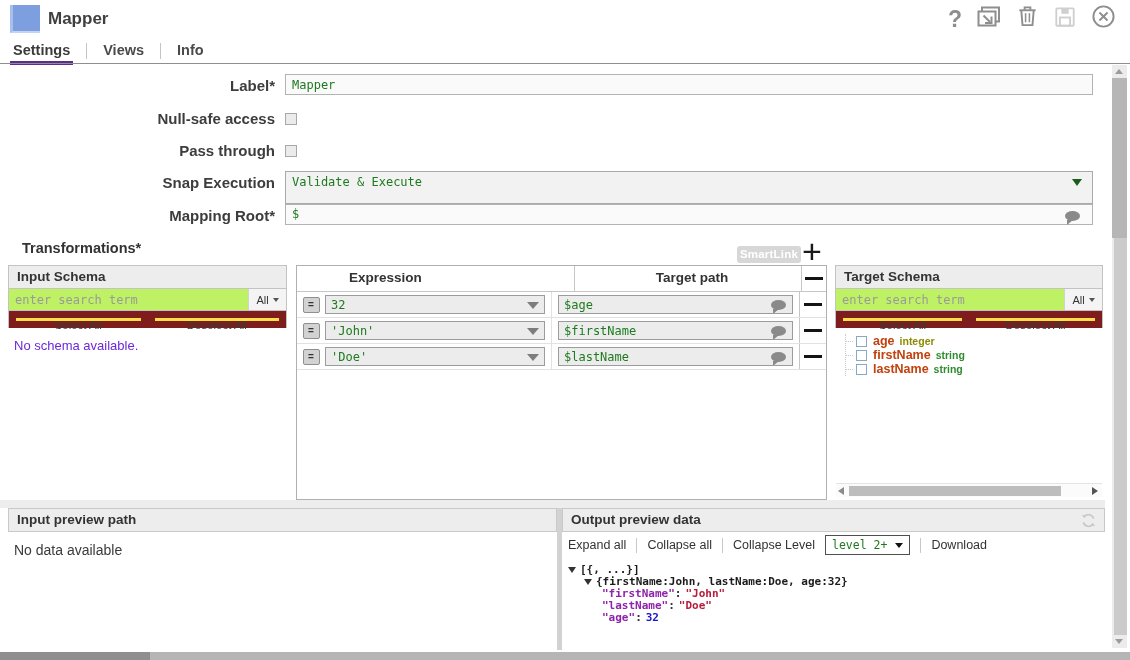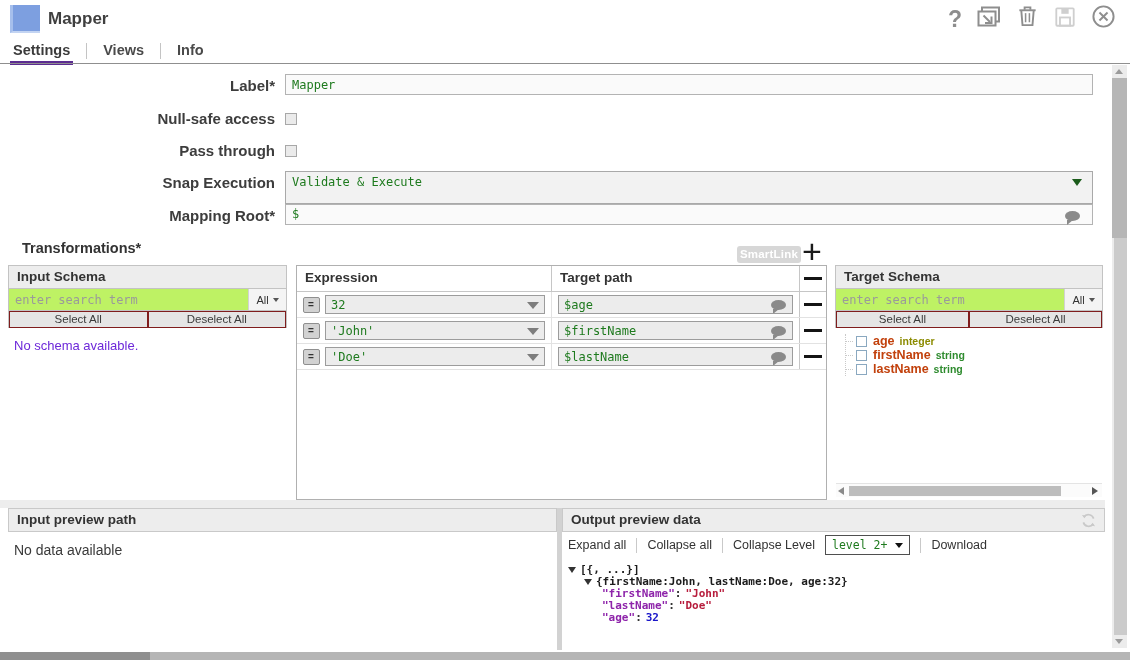--- a/index.html
+++ b/index.html
@@ -58,30 +58,30 @@
   .psearch { height:22px; border-left:1px solid #c3c3c3; border-right:1px solid #c3c3c3;
     border-bottom:1px solid #c3c3c3; display:flex; }
   .psearch input { flex:1; border:none; outline:none; background:#bef264; padding:0 6px;
     font-family:"DejaVu Sans Mono",monospace; font-size:12px; color:#444; }
   .psearch input::placeholder { color:#9a9a9a; }
   .all-dd { width:38px; display:flex; align-items:center; justify-content:center; gap:4px;
     font-size:11px; color:#333; background:#f4f4f4; border-left:1px solid #d2d2d2; cursor:pointer; }
   .tri-sm { width:0; height:0; border-left:3.5px solid transparent; border-right:3.5px solid transparent;
     border-top:4px solid #555; }
   .pbuttons { height:17px; display:flex; border-left:1px solid #c3c3c3; border-right:1px solid #c3c3c3; }
-  .half-btn { flex:1; background:#e5e5e5; border:1px solid #7f1d1d; font-size:11.5px; color:#3a3a3a;
+  .half-btn { flex:1; background:#fde047; border:7px solid #7f1d1d; font-size:11.5px; color:#3a3a3a;
     text-align:center; line-height:15px; cursor:pointer; }
   .pempty { font-size:13px; color:#6d28d9; padding:10px 6px; }
 
   
   .expr-table { position:absolute; left:296px; top:265px; width:531px; height:235px;
     border:1px solid #b0b0b0; background:#fff; }
   .tbl-header { height:26px; display:flex; border-bottom:1px solid #c6c6c6; font-weight:bold; font-size:13.5px; color:#333; }
-  .hc-left { width:254px; padding:4px 0 0 8px; }
-  .hc-target { width:248px; padding:4px 0 0 8px; border-left:1px solid #c6c6c6; }
+  .hc-left { width:254px; padding:4px 0 0 8px;margin-left:44px; }
+  .hc-target { width:248px; padding:4px 0 0 8px; border-left:1px solid #c6c6c6;text-align:center; }
   .hc-minus { width:27px; border-left:1px solid #c6c6c6; display:flex; align-items:center; justify-content:center; }
   .tbl-row { height:26px; display:flex; align-items:center; border-bottom:1px solid #e2e2e2; }
   .cell-op { width:28px; display:flex; justify-content:center; }
   .eq-btn { width:17px; height:16px; background:#d2d2d2; border:1px solid #8f8f8f; border-radius:2px;
     font-size:10px; font-weight:bold; color:#333; text-align:center; line-height:14px; cursor:pointer; }
   .cell-expr { width:226px; padding-right:6px; }
   .cell-target { width:248px; border-left:1px solid #e2e2e2; align-self:stretch;
     display:flex; align-items:center; padding:0 6px; }
   .cell-minus { width:27px; border-left:1px solid #c6c6c6; align-self:stretch;
     display:flex; align-items:center; justify-content:center; }

